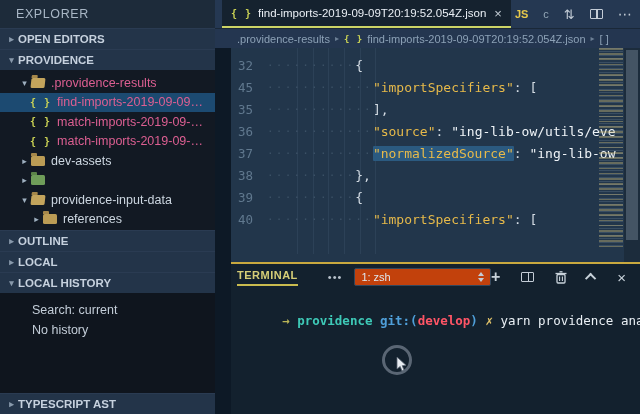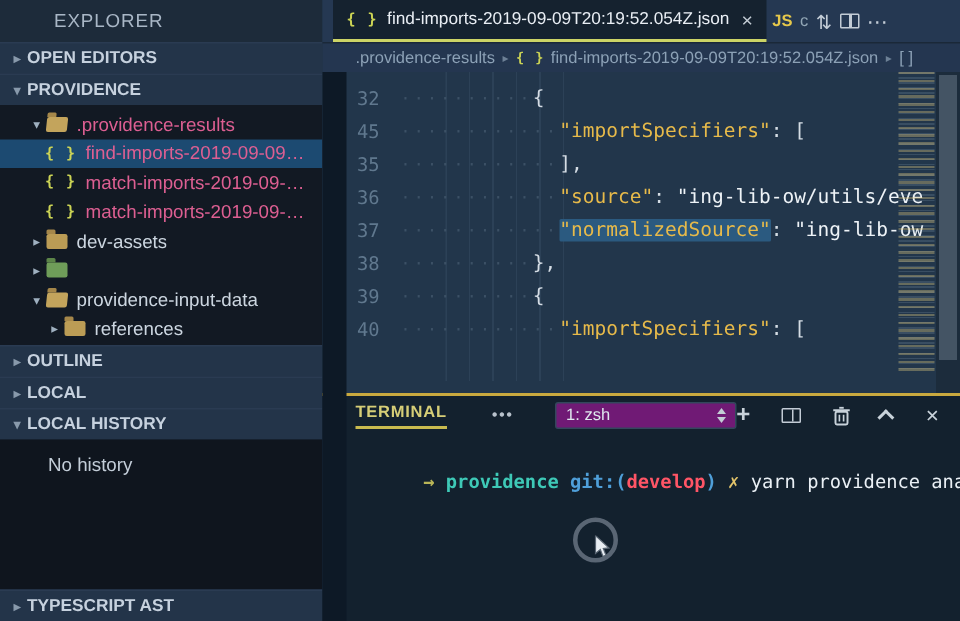--- a/index.html
+++ b/index.html
@@ -1,21 +1,21 @@
 <!DOCTYPE html>
 <html><head>
 <meta charset="utf-8">
 <style>
   * { margin:0; padding:0; box-sizing:border-box; }
   html,body { width:640px; height:414px; overflow:hidden; }
   body { font-family:"Liberation Sans", sans-serif; background:#1d2b3a; position:relative; color:#ccd6e0; }
 
   
   #sidebar { position:absolute; left:0; top:0; width:215px; height:414px; background:#1d2b3a; display:flex; flex-direction:column; }
-  .sb-title { height:28px; line-height:28px; padding-left:36px; font-size:12.5px; letter-spacing:.6px; color:#a9b7c6; flex:0 0 auto; }
+  .sb-title { height:28px; line-height:28px; padding-left:16px; font-size:12.5px; letter-spacing:.6px; color:#a9b7c6; flex:0 0 auto; }
   .sb-header { height:21px; flex:0 0 21px; display:flex; align-items:center; background:#233449; border-top:1px solid #2a3b52; font-size:11.5px; font-weight:bold; color:#c6d1de; cursor:pointer; }
   .sb-header .chev { width:13px; margin-left:5px; font-size:9px; color:#8899ab; text-align:center; }
   #tree { flex:0 0 160px; background:#121923; padding-top:3px; overflow:hidden; }
   .trow { height:19.5px; display:flex; align-items:center; font-size:12.5px; color:#ccd6e0; cursor:pointer; white-space:nowrap; }
   .trow.selected { background:#1c4a71; }
   .trow.pink .tlabel { color:#dd5f92; }
   .tlabel { overflow:hidden; text-overflow:ellipsis; max-width:150px; }
   .tchev { width:13px; font-size:9px; color:#9fb0c0; text-align:center; flex:0 0 13px; }
   .ticon { margin-right:6px; flex:0 0 auto; }
   .folder { display:inline-block; width:14px; height:10px; background:#bb9c55; border-radius:1.5px; position:relative; }
@@ -30,21 +30,21 @@
   
   #main { position:absolute; left:215px; top:0; width:425px; height:414px; background:#22364b; }
   #left-strip { position:absolute; left:0; top:48px; width:16px; height:366px; background:#0d1926; z-index:3; }
 
   
   #tabbar { position:absolute; left:0; top:0; width:425px; height:28px; background:#253852; display:flex; align-items:stretch; }
   #tab-active { margin-left:7px; background:#15222f; border-bottom:2px solid #ccd466; display:flex; align-items:center; padding:0 9px; cursor:pointer; max-width:300px; }
   #tab-active .braces { margin-right:6px; }
   #tab-label { font-size:11.5px; color:#e9eef4; white-space:nowrap; overflow:hidden; text-overflow:ellipsis; }
   .tab-close { margin-left:8px; color:#c3ccd4; font-size:13px; cursor:pointer; }
-  #tab-actions { display:flex; align-items:center; margin-left:4px; gap:5px; color:#c3ccd6; }
+  #tab-actions { display:flex; align-items:center; margin-left:4px; gap:15px; color:#c3ccd6; }
   .act-js { color:#e6c84b; font-weight:bold; font-size:11px; }
   .act-c { color:#93a7b6; font-size:11px; }
   .act-sync { font-size:13px; }
   .split-icon { width:13px; height:10px; border:1.5px solid #c3ccd6; border-radius:1px; position:relative; display:inline-block; }
   .split-icon::after { content:""; position:absolute; left:50%; top:0; bottom:0; width:1.5px; background:#c3ccd6; }
   .act-more { font-size:14px; letter-spacing:1px; }
 
   
   #breadcrumbs { position:absolute; left:0; top:28px; width:425px; height:20px; background:#243650; border-top:1px solid #1a2838; display:flex; align-items:center; padding-left:22px; font-size:11px; color:#8ca1b6; white-space:nowrap; overflow:hidden; }
   #breadcrumbs .bsep { margin:0 5px; font-size:8px; color:#6d8096; }
@@ -66,21 +66,21 @@
       repeating-linear-gradient(180deg, rgba(215,195,125,.45) 0 1.6px, transparent 1.6px 5.2px),
       repeating-linear-gradient(180deg, rgba(160,180,200,.22) 0 1px, transparent 1px 3.4px); }
   #scrollbar { position:absolute; right:0; top:0; width:16px; height:214px; background:#1c2c3c; z-index:2; }
   #scroll-thumb { position:absolute; left:2px; right:2px; top:2px; height:190px; background:rgba(135,150,165,.38); }
 
   
   #panel { position:absolute; left:0; top:262px; width:425px; height:152px; background:#13212e; border-top:2px solid #c9a93f; }
   #panel-header { height:26px; display:flex; align-items:center; padding:0 14px 0 22px; }
   #terminal-tab { font-size:11px; font-weight:bold; color:#d6ce77; letter-spacing:.5px; border-bottom:2px solid #c9bb4f; padding-bottom:3px; cursor:pointer; }
   #panel-more { color:#b8c2cc; margin-left:30px; font-size:11px; letter-spacing:1px; cursor:pointer; }
-  #shell-select { margin-left:28px; width:150px; height:18px; background:#701a75; border:1px solid #33475c; border-radius:2px; display:flex; align-items:center; padding:0 6px; font-size:11px; color:#dfe7ee; cursor:pointer; }
+  #shell-select { margin-left:12px; width:150px; height:18px; background:#c2410c; border:1px solid #33475c; border-radius:2px; display:flex; align-items:center; padding:0 6px; font-size:11px; color:#dfe7ee; cursor:pointer; }
   #shell-select .sel-label { flex:1; }
   .updown { display:inline-flex; flex-direction:column; gap:2px; }
   .updown i { width:0; height:0; border-left:3.5px solid transparent; border-right:3.5px solid transparent; }
   .updown i.up { border-bottom:4px solid #c3ccd6; }
   .updown i.dn { border-top:4px solid #c3ccd6; }
   #panel-icons { margin-left:auto; display:flex; align-items:center; gap:21px; color:#c8d2da; }
   .p-plus { font-size:16px; font-weight:bold; line-height:1; cursor:pointer; }
   .chev-up { width:8px; height:8px; border-top:2px solid #c8d2da; border-left:2px solid #c8d2da; transform:rotate(45deg) translateY(2px); cursor:pointer; }
   .p-close { font-size:15px; cursor:pointer; }
   #term-body { padding:8px 0 0 22px; font-family:"DejaVu Sans Mono", monospace; font-size:12.5px; white-space:pre; }
@@ -156,20 +156,21 @@
   <div class="sb-header">
     <span class="chev">▸</span>
     <span>LOCAL</span>
   </div>
   <div class="sb-header">
     <span class="chev">▾</span>
     <span>LOCAL HISTORY</span>
   </div>
 
   <div id="local-history-content">
+    <div>Search: current</div>
     <div>No history</div>
   </div>
   <div class="sb-spacer"></div>
 
   <div class="sb-header">
     <span class="chev">▸</span>
     <span>TYPESCRIPT AST</span>
   </div>
 </div>
 

